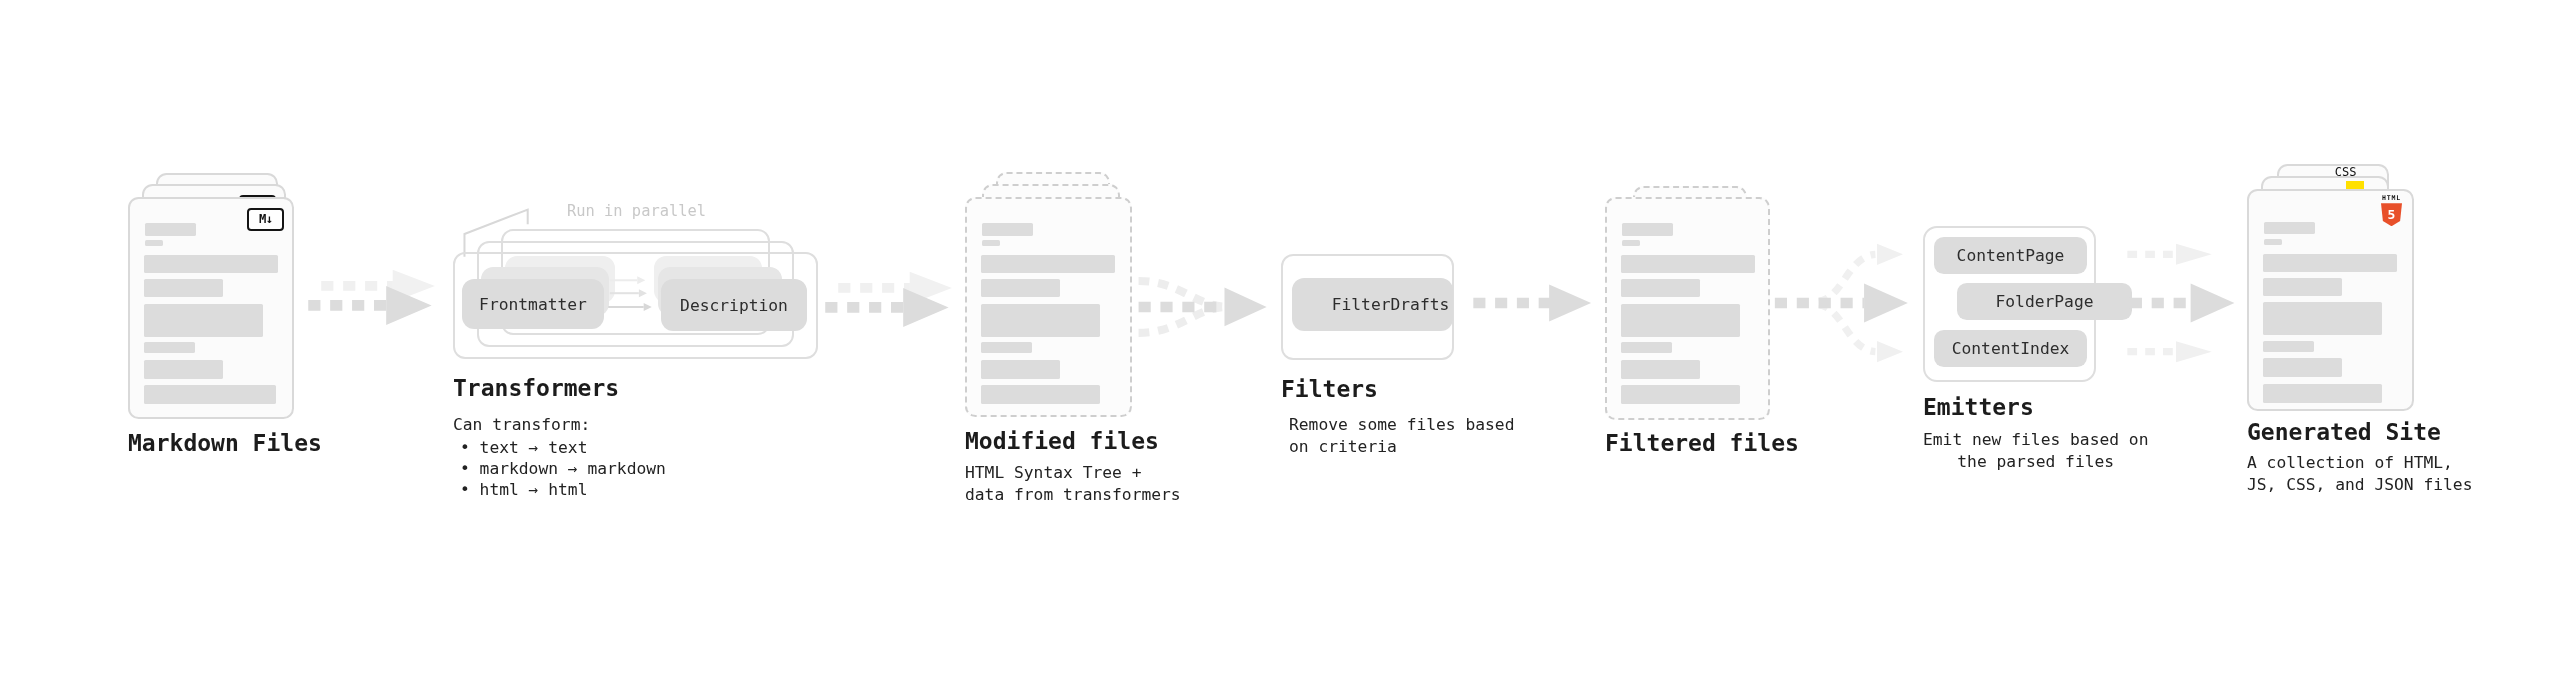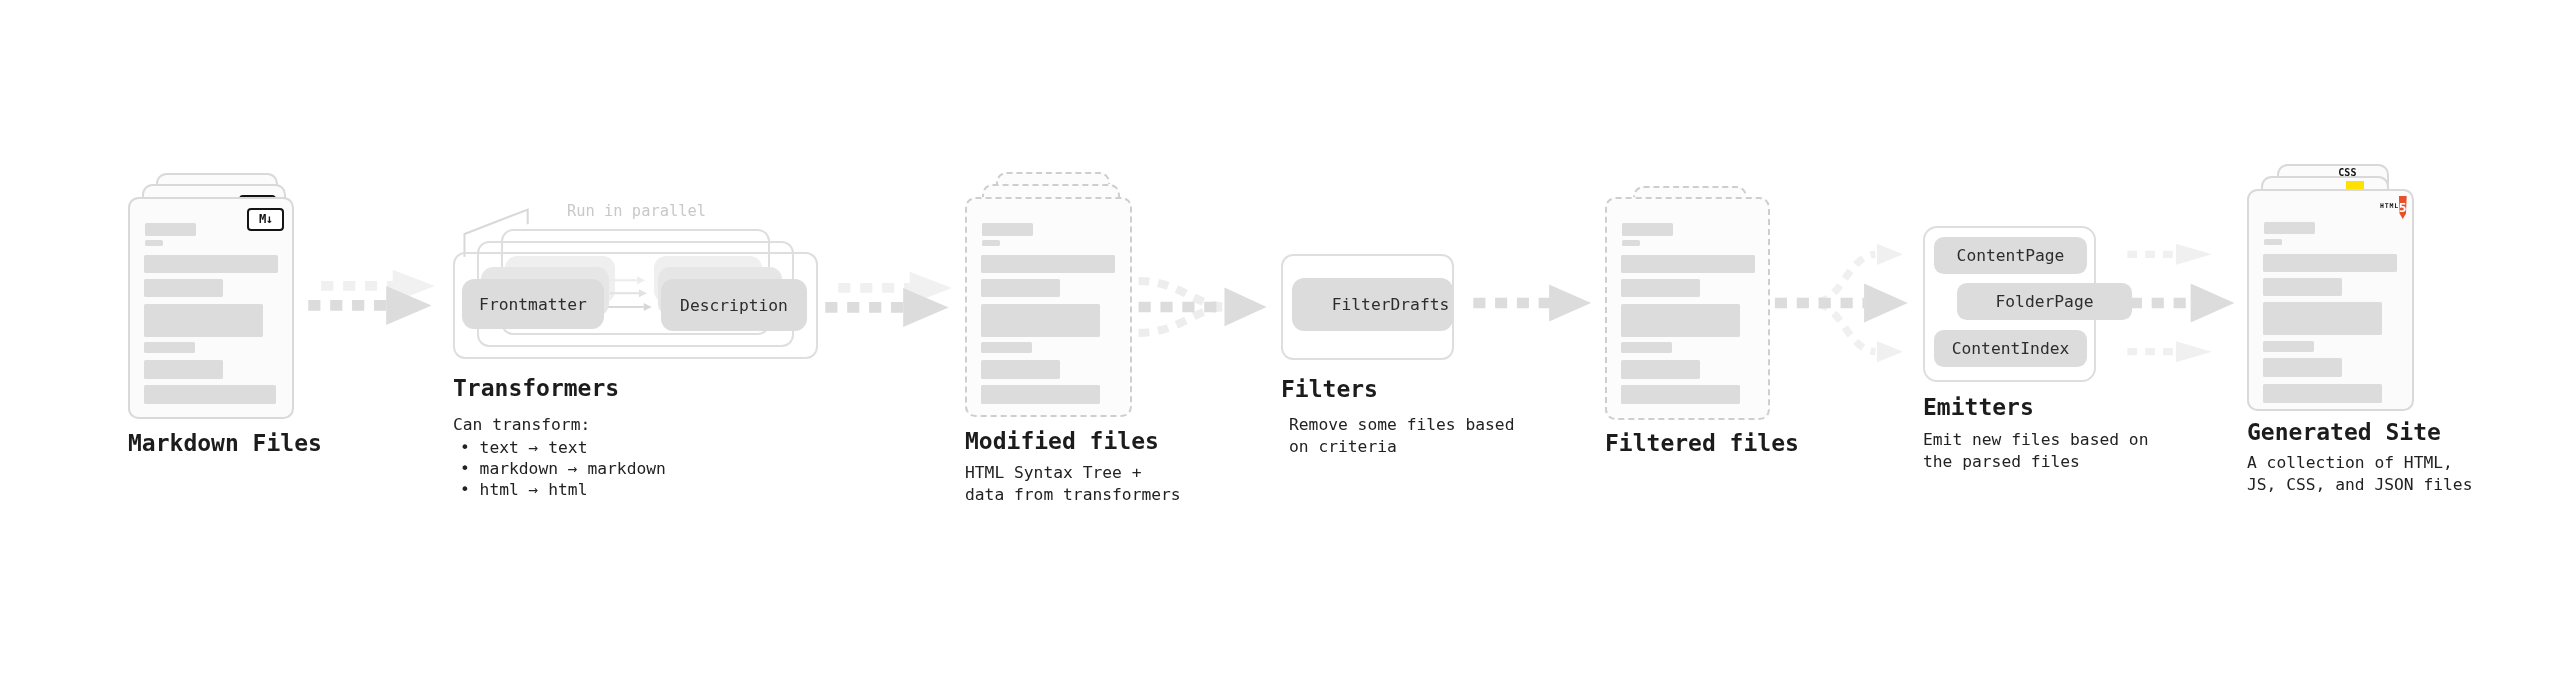--- a/index.html
+++ b/index.html
@@ -91,37 +91,37 @@
     position: absolute;
     font-size: 15.4px;
     color: #c8c8c8;
     white-space: nowrap;
   }
 
   
   .css-badge {
     position: absolute;
     top: 3.3px; right: 29px;
-    font-size: 10px; font-weight: bold; color: #111;
+    font-size: 12px; font-weight: normal; color: #111;
     border-bottom: 2.4px solid #2962ff;
     padding: 0 1.6px 0.8px 1.6px;
     line-height: 7.3px;
     margin-left: 32px;
   }
   .js-badge {
     position: absolute;
     top: 3.3px; right: 23px;
     width: 18px; height: 9px;
     background: #ffe000;
   }
   .html5-logo {
     position: absolute;
     top: 4.1px; right: 9px;
     width: 23px;
-    display: flex; flex-direction: row; align-items: center;
+    display: flex; flex-direction: column; align-items: center;
   }
   .html5-word {
     font-size: 6.5px; font-weight: bold; color: #111;
     letter-spacing: 0.8px; line-height: 7.3px;
   }
   .html5-shield {
     width: 21px; height: 23px;
     margin-top: 0.8px;
     background: #e8502a;
     clip-path: polygon(0 0, 100% 0, 91% 77%, 50% 100%, 9% 77%);
@@ -282,21 +282,21 @@
     <div class="chip" style="left:1934px; top:237px; width:153px; height:37px; border-radius:9.8px;">
       <span>ContentPage</span>
     </div>
     <div class="chip" style="left:1957px; top:283px; width:175px; height:37px; border-radius:9.8px;">
       <span>FolderPage</span>
     </div>
     <div class="chip" style="left:1934px; top:330px; width:153px; height:37px; border-radius:9.8px;">
       <span>ContentIndex</span>
     </div>
     <div class="stage-title" style="left:1923px; top:393px;">Emitters</div>
-    <div class="stage-caption" style="left:1923px; top:429px;">Emit new files based on
+    <div class="stage-caption" style="left:1923px; top:429px;text-align:center;">Emit new files based on
 the parsed files</div>
   </div>
 
   <svg class="abs" style="left:2103px; top:238px;" width="142" height="130" viewBox="0 0 175 160">
     <line x1="30" y1="20" x2="90" y2="20" stroke="#f0f0f0" stroke-width="9" stroke-dasharray="12 10"></line>
     <polygon points="90,7 90,33 134,20" fill="#f0f0f0"></polygon>
     <line x1="6" y1="80" x2="108" y2="80" stroke="#dcdcdc" stroke-width="13" stroke-dasharray="15 12"></line>
     <polygon points="108,56 108,104 162,80" fill="#dcdcdc"></polygon>
     <line x1="30" y1="140" x2="90" y2="140" stroke="#f0f0f0" stroke-width="9" stroke-dasharray="12 10"></line>
     <polygon points="90,127 90,153 134,140" fill="#f0f0f0"></polygon>

